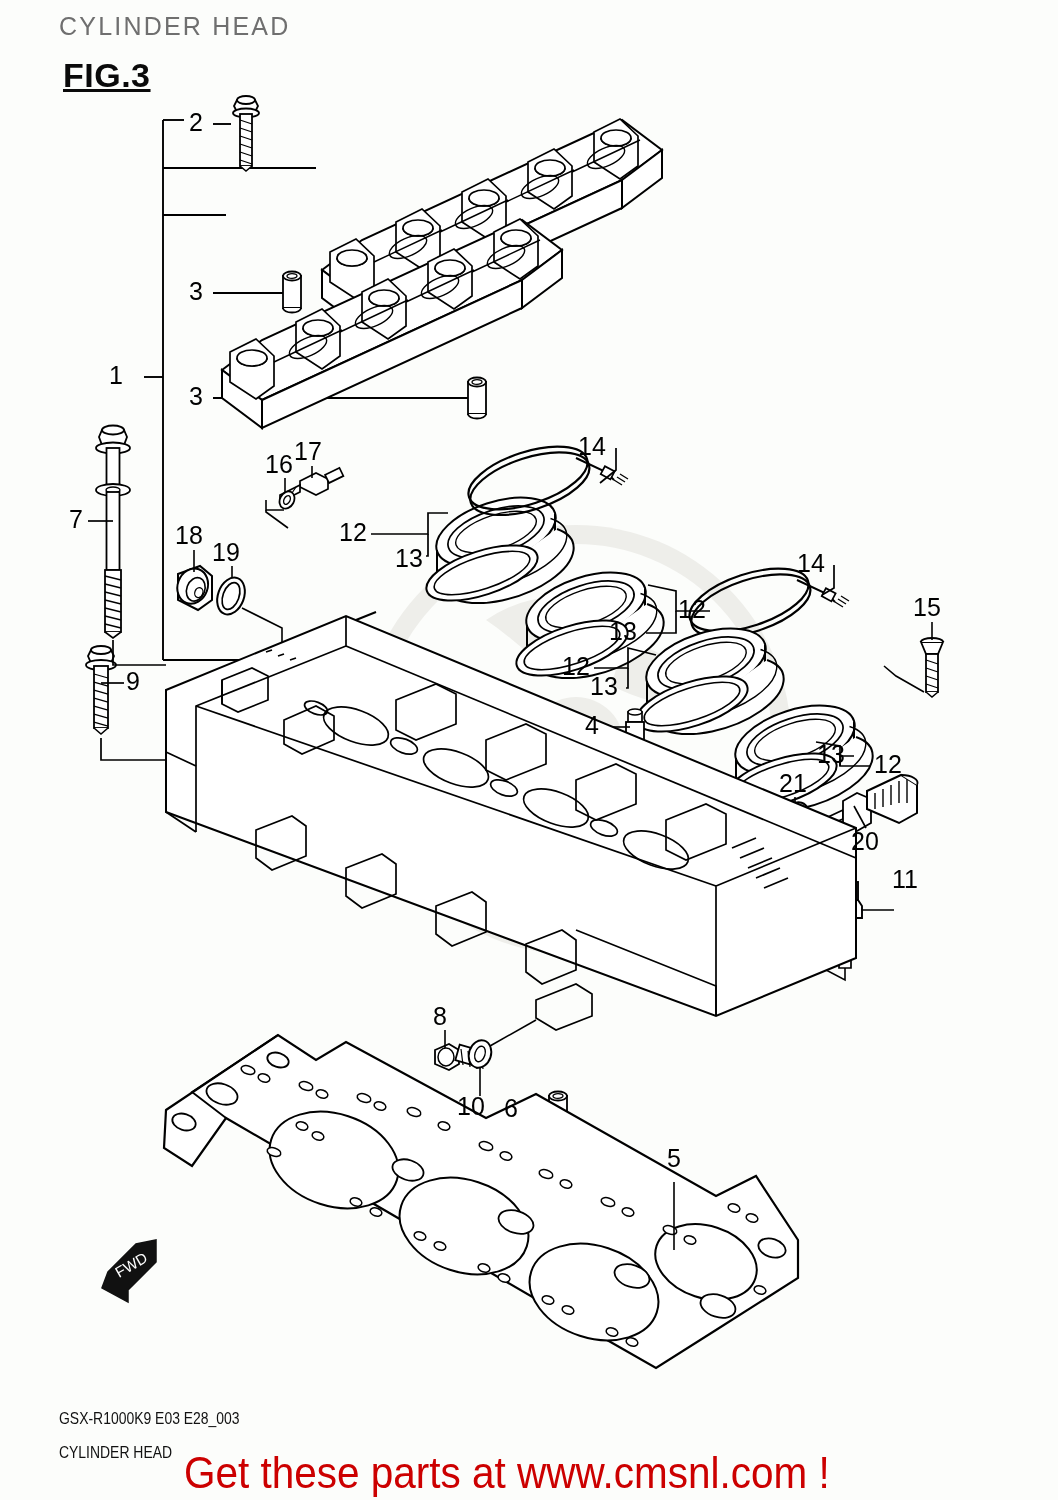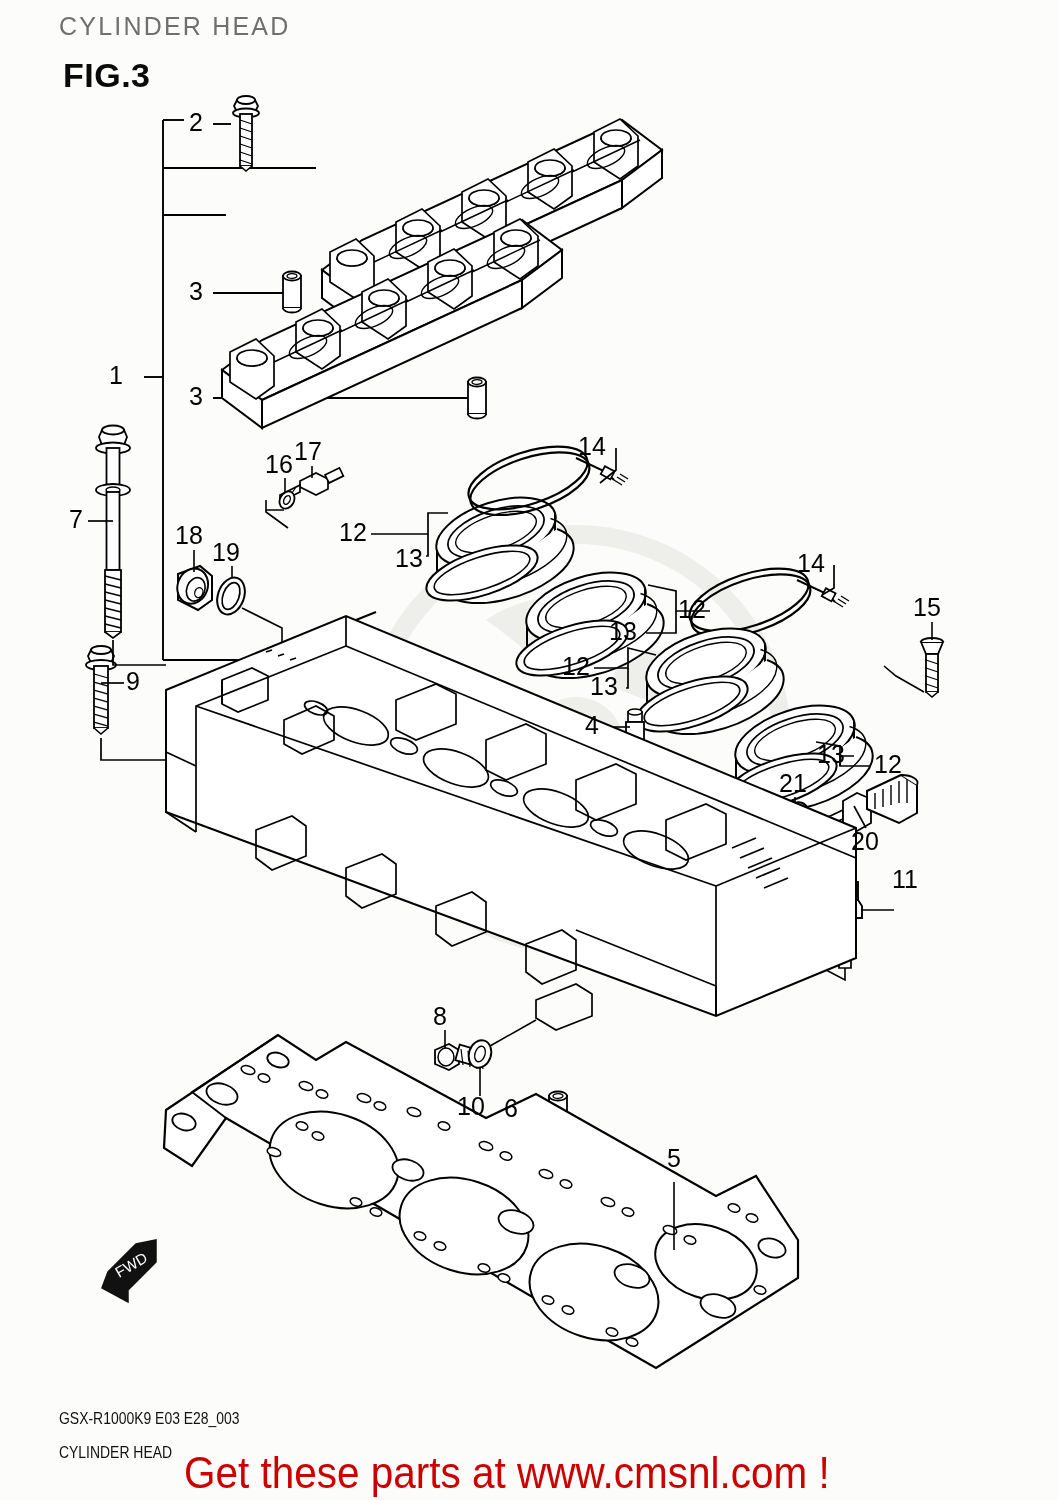--- a/index.html
+++ b/index.html
@@ -13,20 +13,21 @@
 
   .hdr-title{
     position:absolute;left:43px;top:12px;
     font-size:25px;letter-spacing:2.2px;color:#6f6f6f;font-weight:400;
     white-space:nowrap;
   }
   .fig-title{
     position:absolute;left:47px;top:56px;
     font-size:34px;font-weight:bold;color:#0a0a0a;letter-spacing:.5px;
     white-space:nowrap;
+    text-decoration:underline;
   }
   .foot-model{
     position:absolute;left:43px;top:1409px;
     font-size:17px;color:#111;white-space:nowrap;
     transform:scaleX(.82);transform-origin:left center;
   }
   .foot-sub{
     position:absolute;left:43px;top:1443px;
     font-size:17px;color:#111;white-space:nowrap;
     transform:scaleX(.82);transform-origin:left center;

